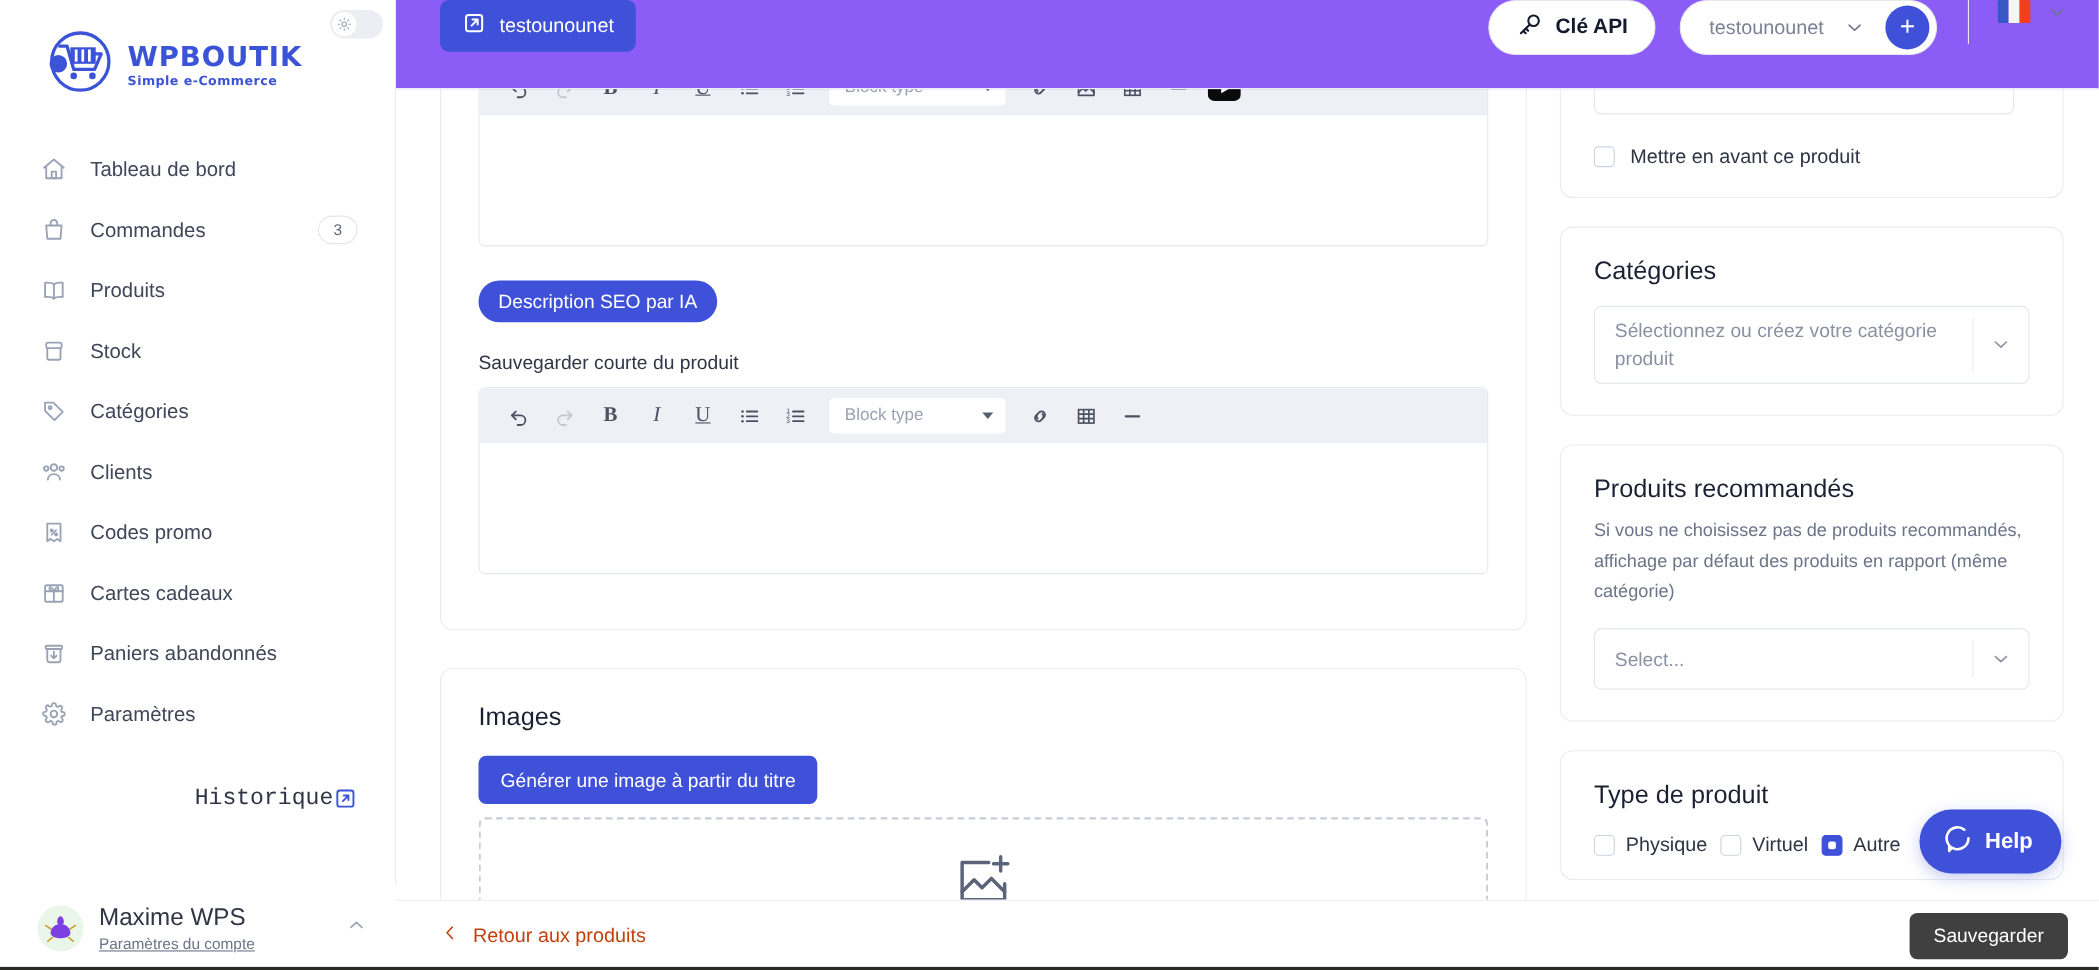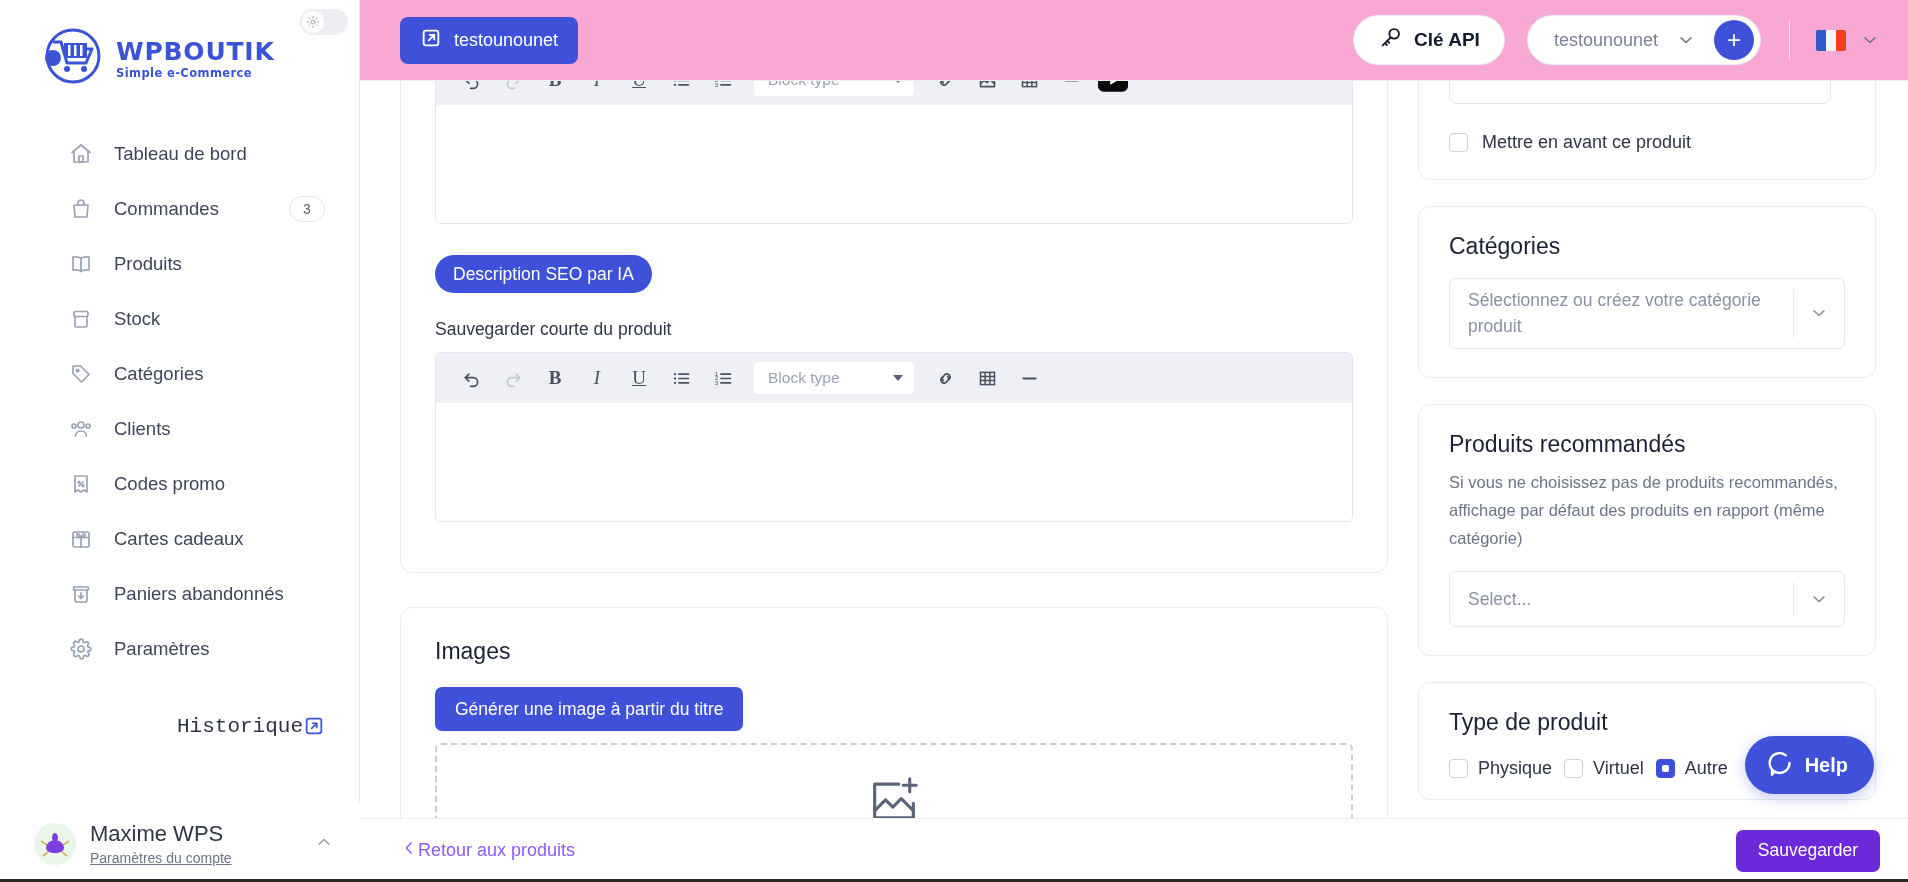--- a/index.html
+++ b/index.html
@@ -18,21 +18,21 @@
     border-right: 1px solid #e8eaf0;
     position: relative;
     flex: 0 0 360px;
   }
   .logo-wrap { padding: 26px 0 0 40px; display: flex; align-items: center; gap: 10px; }
   .logo-mark { width: 66px; height: 66px; flex: 0 0 66px; }
   .logo-text { display: flex; flex-direction: column; line-height: 1; }
   .logo-title { font-size: 25px; font-weight: 800; color: #3b53d6; letter-spacing: .8px; font-family: "DejaVu Sans", sans-serif; }
   .logo-sub { font-size: 11.5px; font-weight: 700; color: #3b53d6; letter-spacing: .4px; margin-top: 4px; font-family: "DejaVu Sans", sans-serif; }
 
-  .nav { margin-top: 34px; padding-left: 32px; }
+  .nav { margin-top: 34px; }
   .nav-item {
     display: flex; align-items: center; gap: 20px;
     height: 55px; padding: 0 34px 0 36px;
     color: #3f4658; font-size: 18.5px; cursor: pointer;
   }
   .nav-item .ico { width: 26px; height: 26px; flex: 0 0 26px; display: flex; align-items: center; justify-content: center; color: #9aa3b5; }
   .nav-item .lbl { flex: 1; white-space: nowrap; }
   .badge {
     min-width: 36px; height: 26px; border-radius: 13px;
     border: 1px solid #e2e5ec; background: #fff;
@@ -64,22 +64,22 @@
   .user-name { font-size: 22px; color: #2f3545; line-height: 1.35; }
   .user-sub { font-size: 14px; color: #6b7488; text-decoration: underline; line-height: 1.35; }
   .chev-up { color: #9aa3b5; }
 
   
   .right { flex: 1; position: relative; height: 882px; background: #fff; }
 
   
   .topbar {
     height: 81px; border-bottom: 1px solid #eceef3;
-    display: flex; align-items: center; padding: 0 28px 0 40px;
-    background: #f9a8d4; position: relative; z-index: 5;
+    display: flex; align-items: flex-start; padding: 0 28px 0 40px;
+    background: #8b5cf6; position: relative; z-index: 5;
   }
   .btn-shop {
     display: flex; align-items: center; gap: 12px;
     height: 47px; padding: 0 20px; border-radius: 8px;
     background: #3f51d8; color: #fff; font-size: 18px; border: none; cursor: pointer;
   }
   .topbar-spacer { flex: 1; }
   .pill-api {
     display: flex; align-items: center; gap: 11px;
     height: 50px; padding: 0 24px; border-radius: 25px;
@@ -194,24 +194,24 @@
   .rbox.sel { background: #3f51d8; border-color: #3f51d8; position: relative; }
   .rbox.sel::after { content:""; position:absolute; left:5px; top:5px; width:7px; height:7px; border-radius:2px; background:#fff; }
   .radio-label { font-size: 18px; color: #2f3545; white-space: nowrap; }
 
   
   .bottombar {
     position: absolute; left: 0; right: 0; bottom: 0; height: 64px;
     background: #fff; border-top: 1px solid #eceef3;
     display: flex; align-items: center; padding: 0 28px 0 40px; z-index: 6;
   }
-  .back-link { display: flex; align-items: center; gap: 0; color: #8b5cf6; font-size: 18px; cursor: pointer; }
+  .back-link { display: flex; align-items: center; gap: 12px; color: #c2410c; font-size: 18px; cursor: pointer; }
   .bottom-spacer { flex: 1; }
   .btn-save {
-    height: 42px; padding: 0 22px; border-radius: 7px; background: #6d28d9;
+    height: 42px; padding: 0 22px; border-radius: 7px; background: #404040;
     color: #fff; font-size: 17.5px; border: none; cursor: pointer;
   }
 
   
   .help-bubble {
     position: absolute; right: 34px; bottom: 88px;
     height: 58px; padding: 0 26px 0 20px; border-radius: 29px;
     background: #3f51d8; color: #fff; display: flex; align-items: center; gap: 12px;
     font-size: 20px; font-weight: 700; cursor: pointer; z-index: 20;
     box-shadow: 0 4px 14px rgba(63,81,216,.3);

